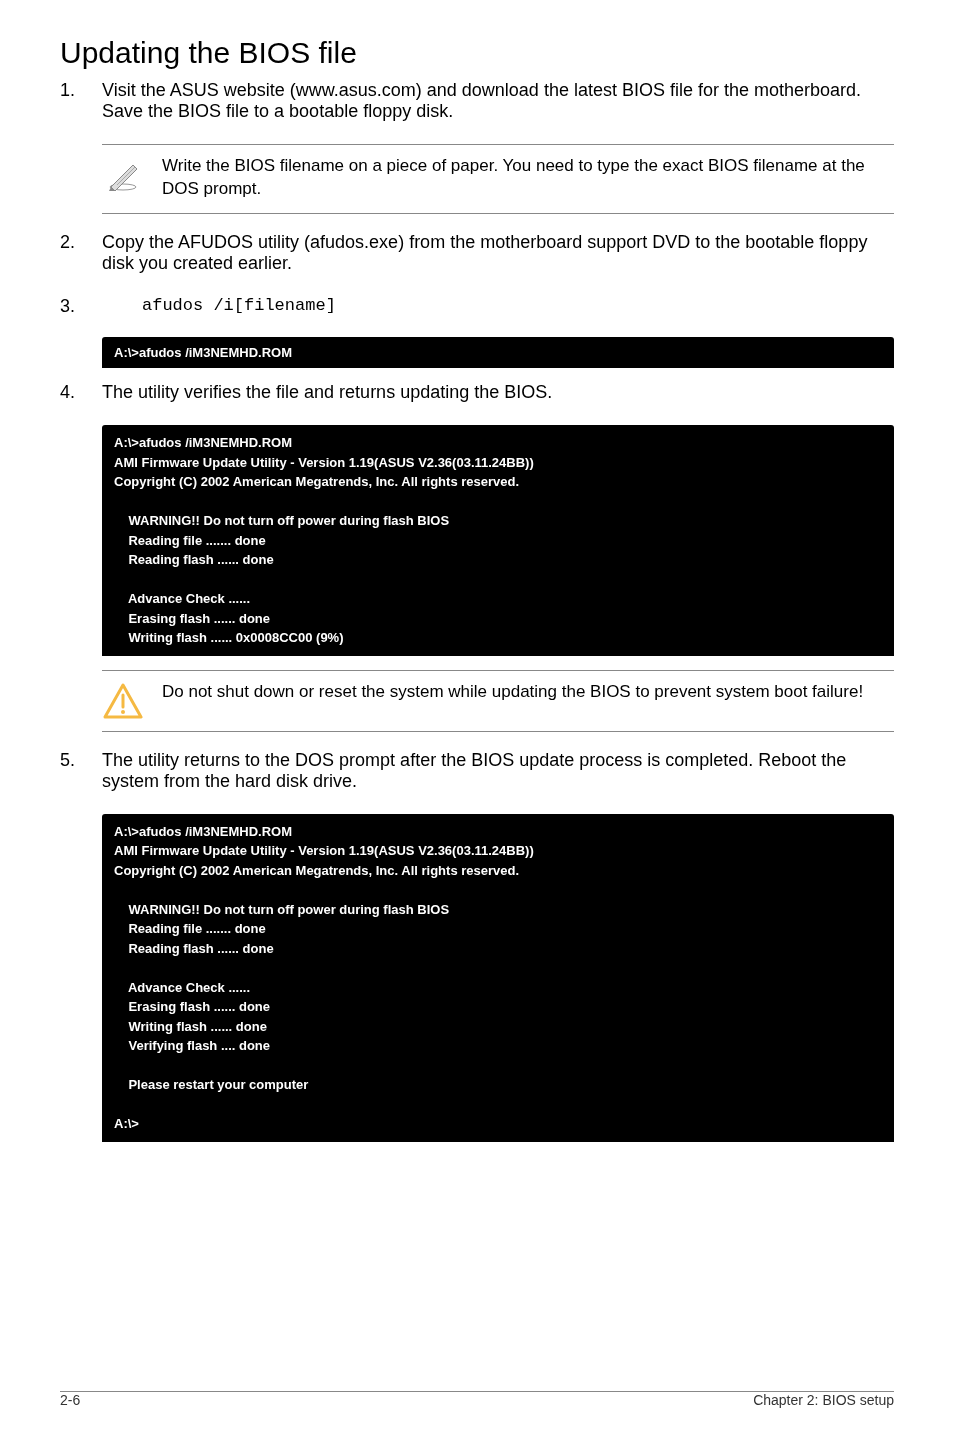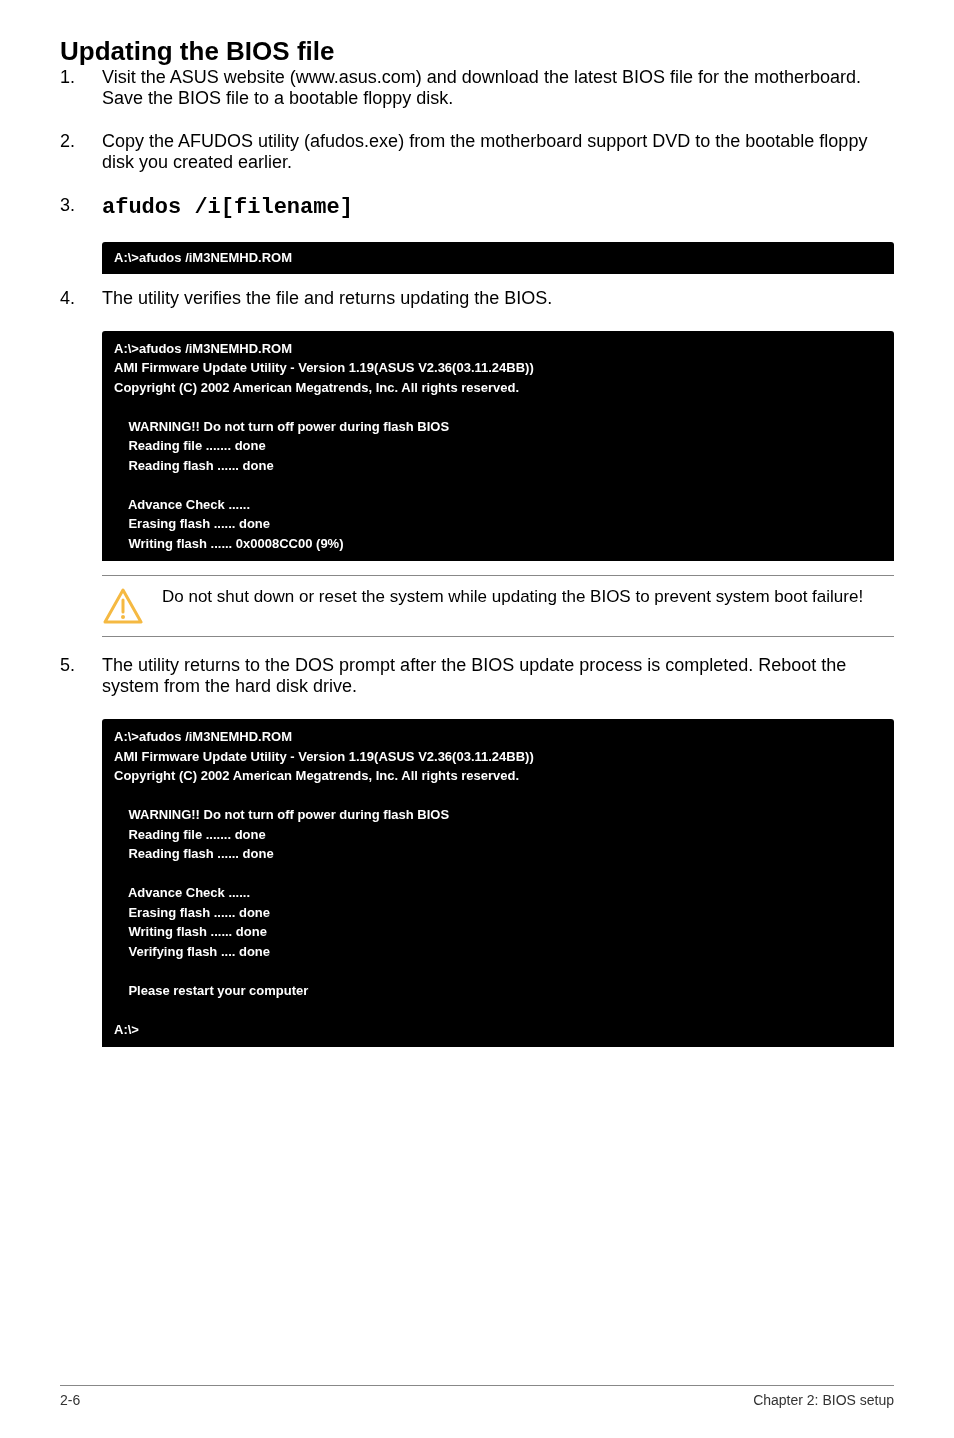--- a/index.html
+++ b/index.html
@@ -8,22 +8,23 @@
     font-family: Arial, Helvetica, sans-serif;
     font-size: 18px;
     color: #000;
     background: #fff;
     padding: 36px 60px 30px 60px;
     display: flex;
     flex-direction: column;
   }
   .content { flex: 1; }
   h2 {
-    font-size: 26px;
-    font-weight: bold;
+    font-size: 30px;
+    font-weight: normal;
+    margin-bottom: 10px;
   }
   .intro {
     margin-bottom: 22px;
   }
   .step {
     display: flex;
     margin-bottom: 14px;
   }
   .step .num {
     width: 42px;
@@ -49,22 +50,23 @@
     justify-content: center;
     padding-top: 2px;
   }
   .callout .text {
     flex: 1;
     font-size: 17px;
     line-height: 1.35;
   }
   .mono {
     font-family: "Courier New", monospace;
-    font-weight: bold;
-    font-size: 22px;
+    font-weight: normal;
+    font-size: 17px;
+    margin-left: 40px;
   }
   .indent-para {
     margin-left: 42px;
     margin-top: 8px;
     margin-bottom: 12px;
   }
   .terminal {
     background: #000;
     color: #fff;
     font-family: Liberation Sans, sans-serif;
@@ -74,41 +76,52 @@
     padding: 6px 12px 6px 12px;
     margin: 4px 0 14px 42px;
     white-space: pre;
     border-radius: 3px 3px 0 0;
   }
   .terminal.tall { padding: 8px 12px 8px 12px; }
   .footer {
     display: flex;
     justify-content: space-between;
     border-top: 1px solid #888;
-    padding-top: 6px;
     font-size: 14px;
     color: #333;
     margin-top: 20px;
   }
   svg { display: block; }
 </style>
 </head>
 <body>
 
 <div class="content">
 
 <h2>Updating the BIOS file</h2>
 
 <div class="step">
   <div class="num">1.</div>
   <div class="body">
         <p>Visit the ASUS website (www.asus.com) and download the latest BIOS file for the motherboard. Save the BIOS file to a bootable floppy disk.</p>
       </div>
 </div>
 
+<div class="callout">
+  <div class="icon">
+    <svg width="36" height="36" viewBox="0 0 36 36">
+      <ellipse cx="18" cy="30" rx="13" ry="3" fill="none" stroke="#999" stroke-width="1"></ellipse>
+      <polygon points="6,30 28,8 32,12 10,34" fill="#ddd" stroke="#888" stroke-width="1"></polygon>
+      <line x1="10" y1="26" x2="28" y2="8" stroke="#888" stroke-width="0.6"></line>
+      <line x1="12" y1="28" x2="30" y2="10" stroke="#888" stroke-width="0.6"></line>
+      <polygon points="6,30 10,34 4,34" fill="#888"></polygon>
+    </svg>
+  </div>
+  <div class="text">Write the BIOS filename on a piece of paper. You need to type the exact BIOS filename at the DOS prompt.</div>
+</div>
 
 <div class="step">
   <div class="num">2.</div>
   <div class="body">
         <p>Copy the AFUDOS utility (afudos.exe) from the motherboard support DVD to the bootable floppy disk you created earlier.</p>
       </div>
 </div>
 
 <div class="step">
   <div class="num">3.</div>

